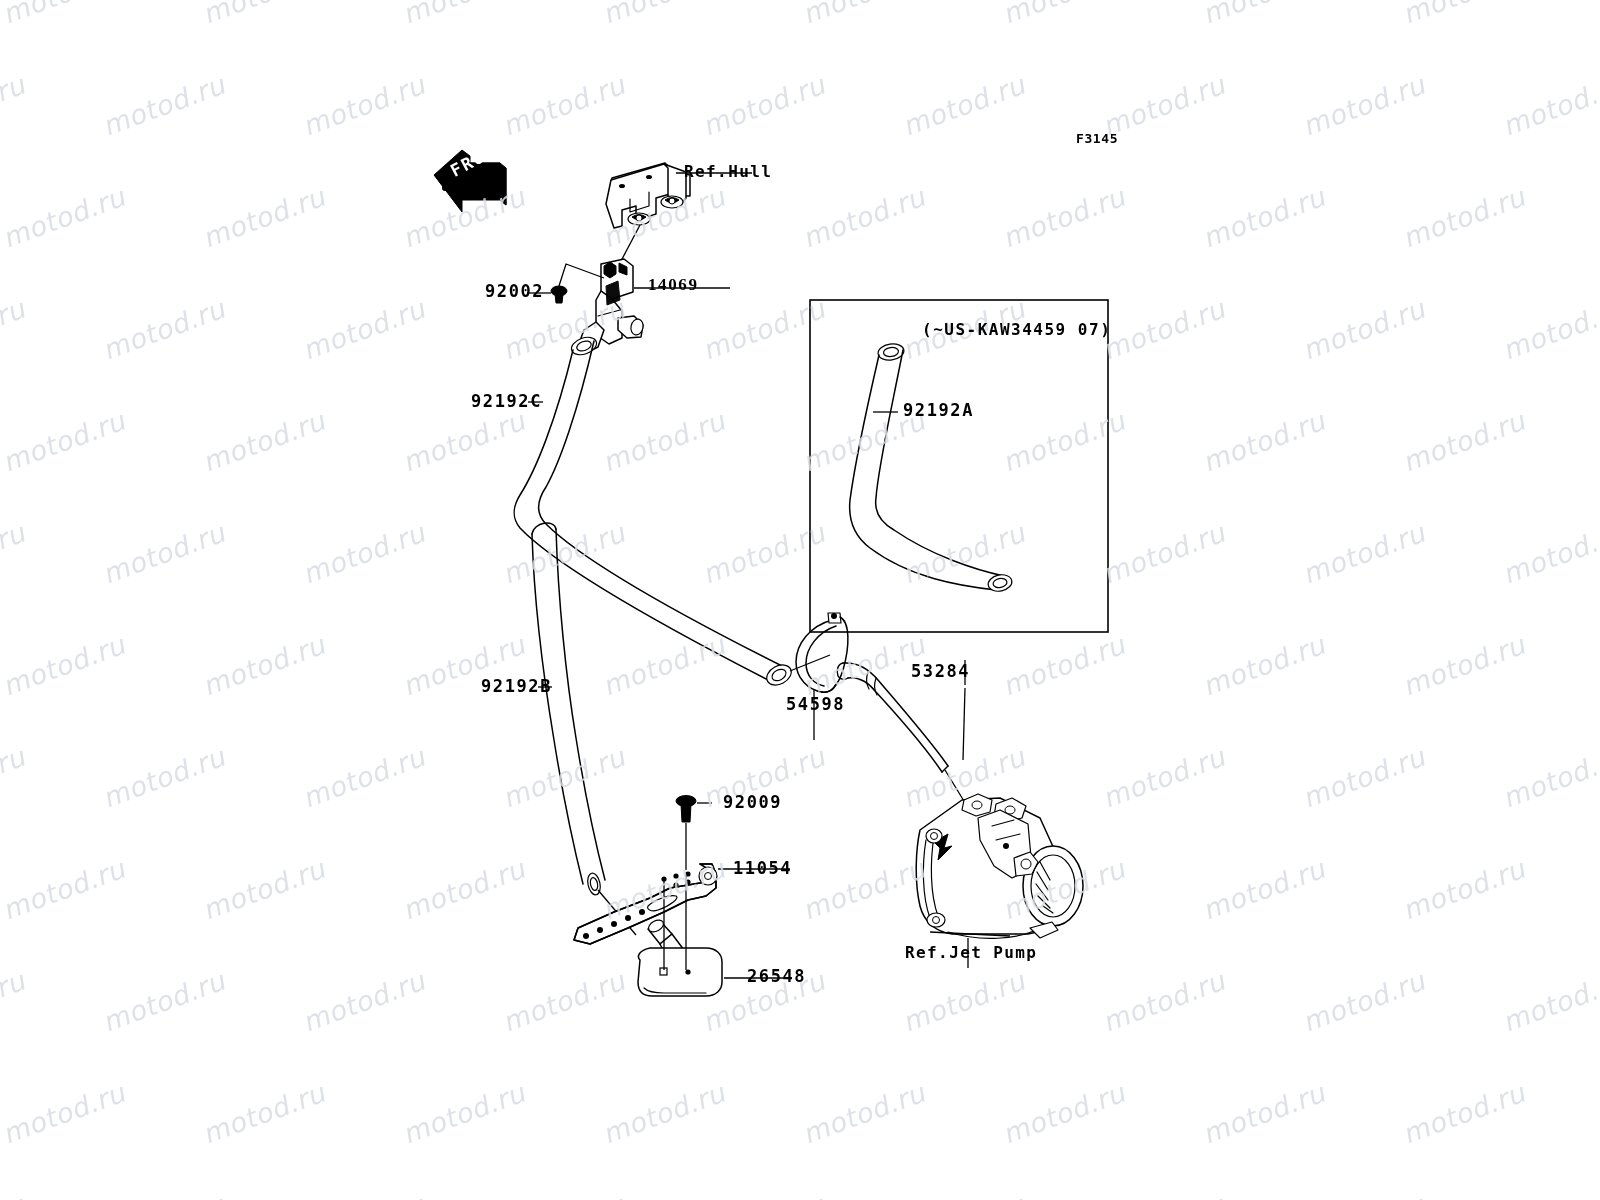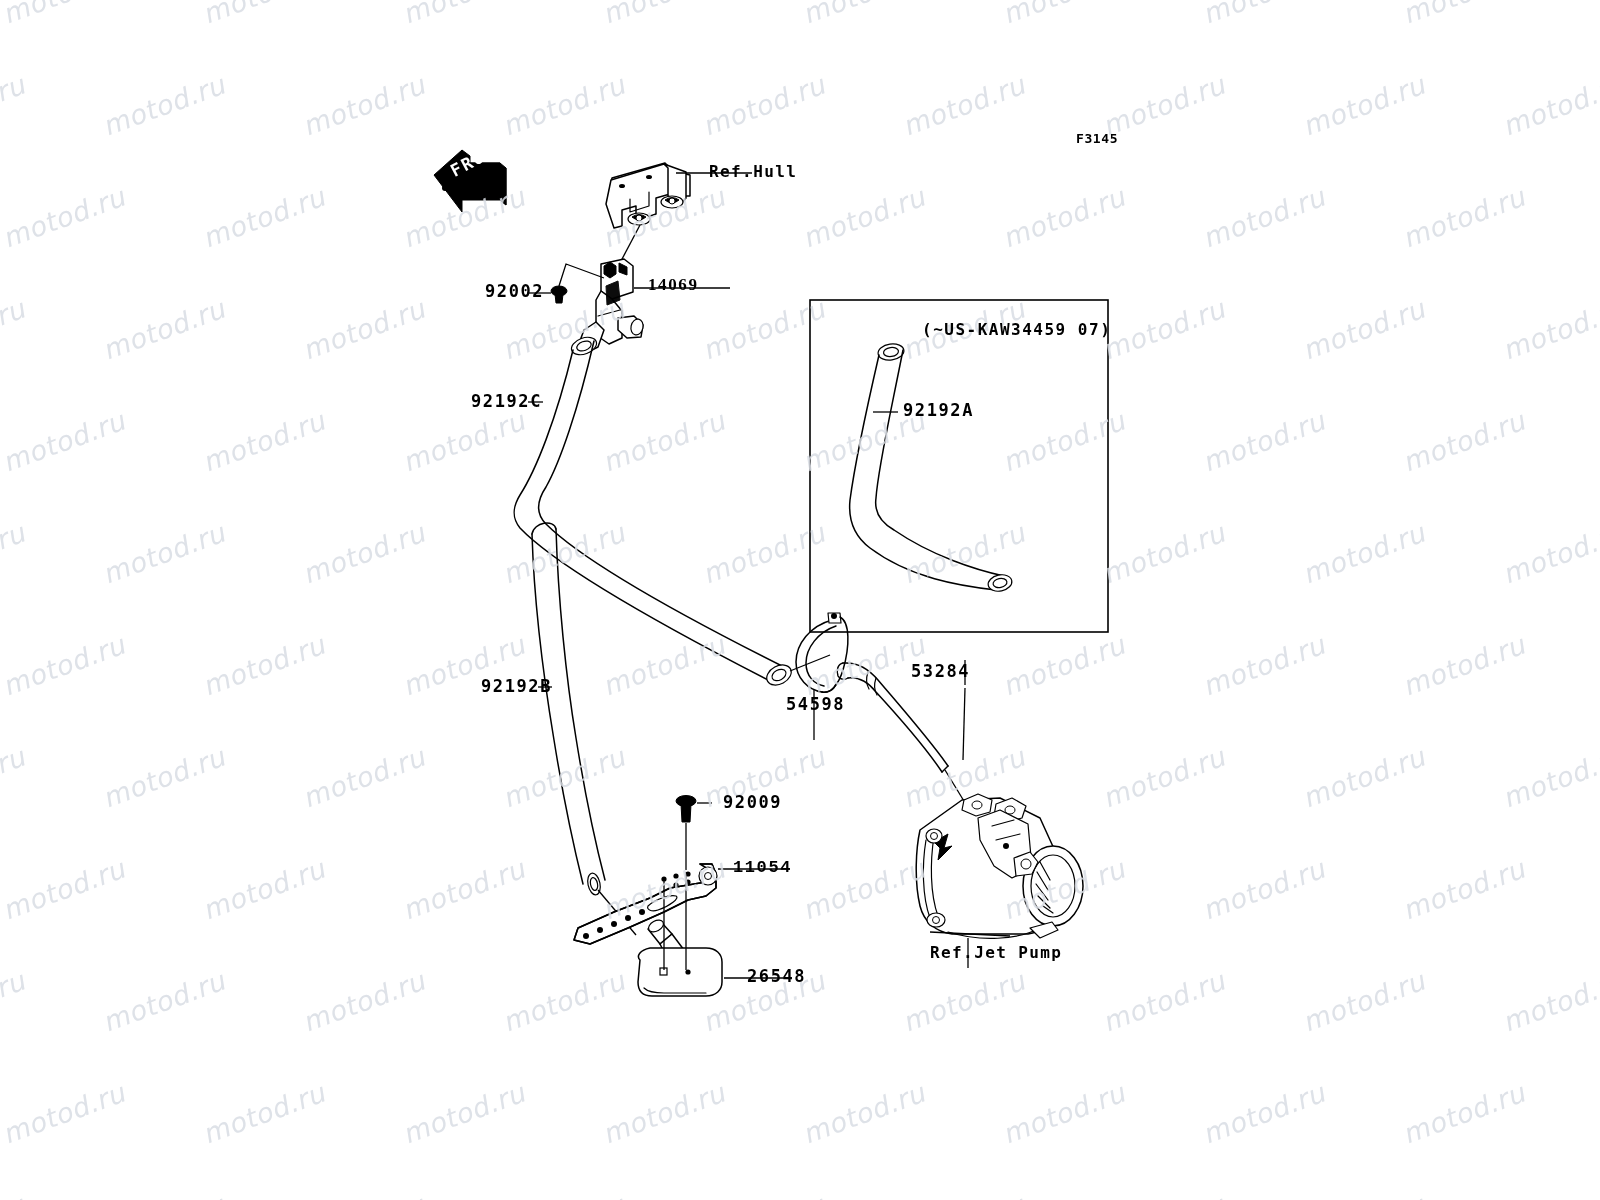--- a/index.html
+++ b/index.html
@@ -47,21 +47,21 @@
   }
   .lbl{
     position:absolute;
     font-family:"DejaVu Sans Mono", monospace;
     color:#000;
     white-space:nowrap;
     font-weight:bold;
     font-size:17px;
     letter-spacing:1.6px;
   }
-  .lbl.ref{font-size:16px;letter-spacing:1.4px;margin-left:25px;}
+  .lbl.ref{font-size:16px;letter-spacing:1.4px;}
   .lbl.code{font-size:13px;letter-spacing:0.6px;}
   .lbl.note{font-size:16px;letter-spacing:1.5px;}
   .frontword{
     position:absolute;
     font-family:"DejaVu Sans Mono", monospace;
     font-weight:bold;
     font-size:17px;
     color:#ffffff;
     letter-spacing:2px;
     white-space:nowrap;
@@ -489,18 +489,18 @@
     <div class="lbl" style="left:481px;top:676px;">92192B</div>
 
     <div class="lbl" style="left:903px;top:400px;">92192A</div>
 
     <div class="lbl" style="left:911px;top:661px;">53284</div>
 
     <div class="lbl" style="left:786px;top:694px;">54598</div>
 
     <div class="lbl" style="left:723px;top:792px;">92009</div>
 
-    <div class="lbl" style="left:733px;top:858px;font-family:Liberation Mono, monospace;">11054</div>
+    <div class="lbl" style="left:733px;top:858px;">11054</div>
 
     <div class="lbl" style="left:747px;top:966px;">26548</div>
 
   </div>
 </div>
 
 </body></html>

